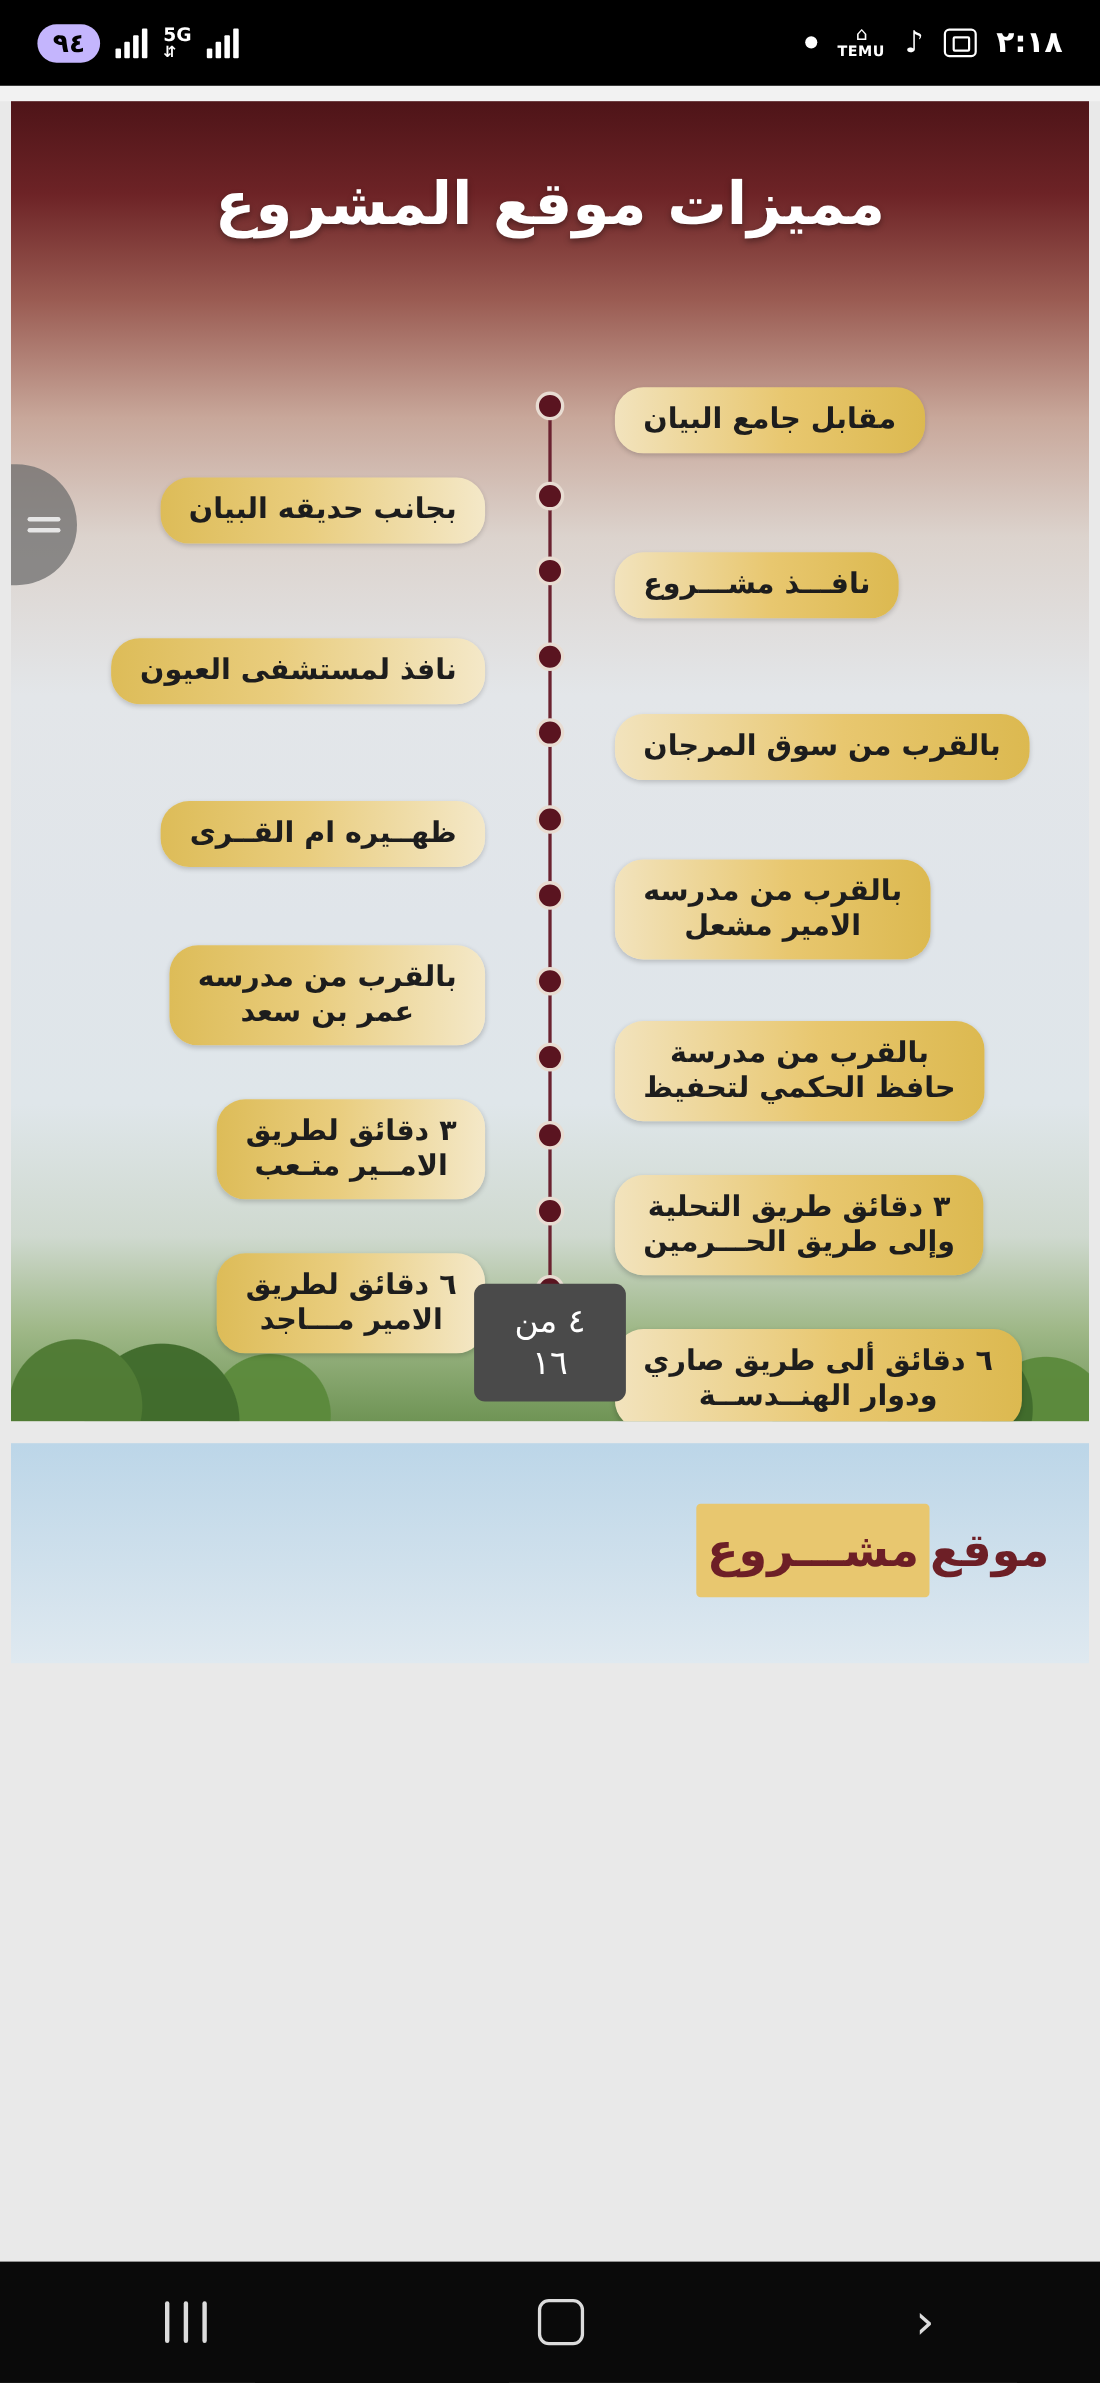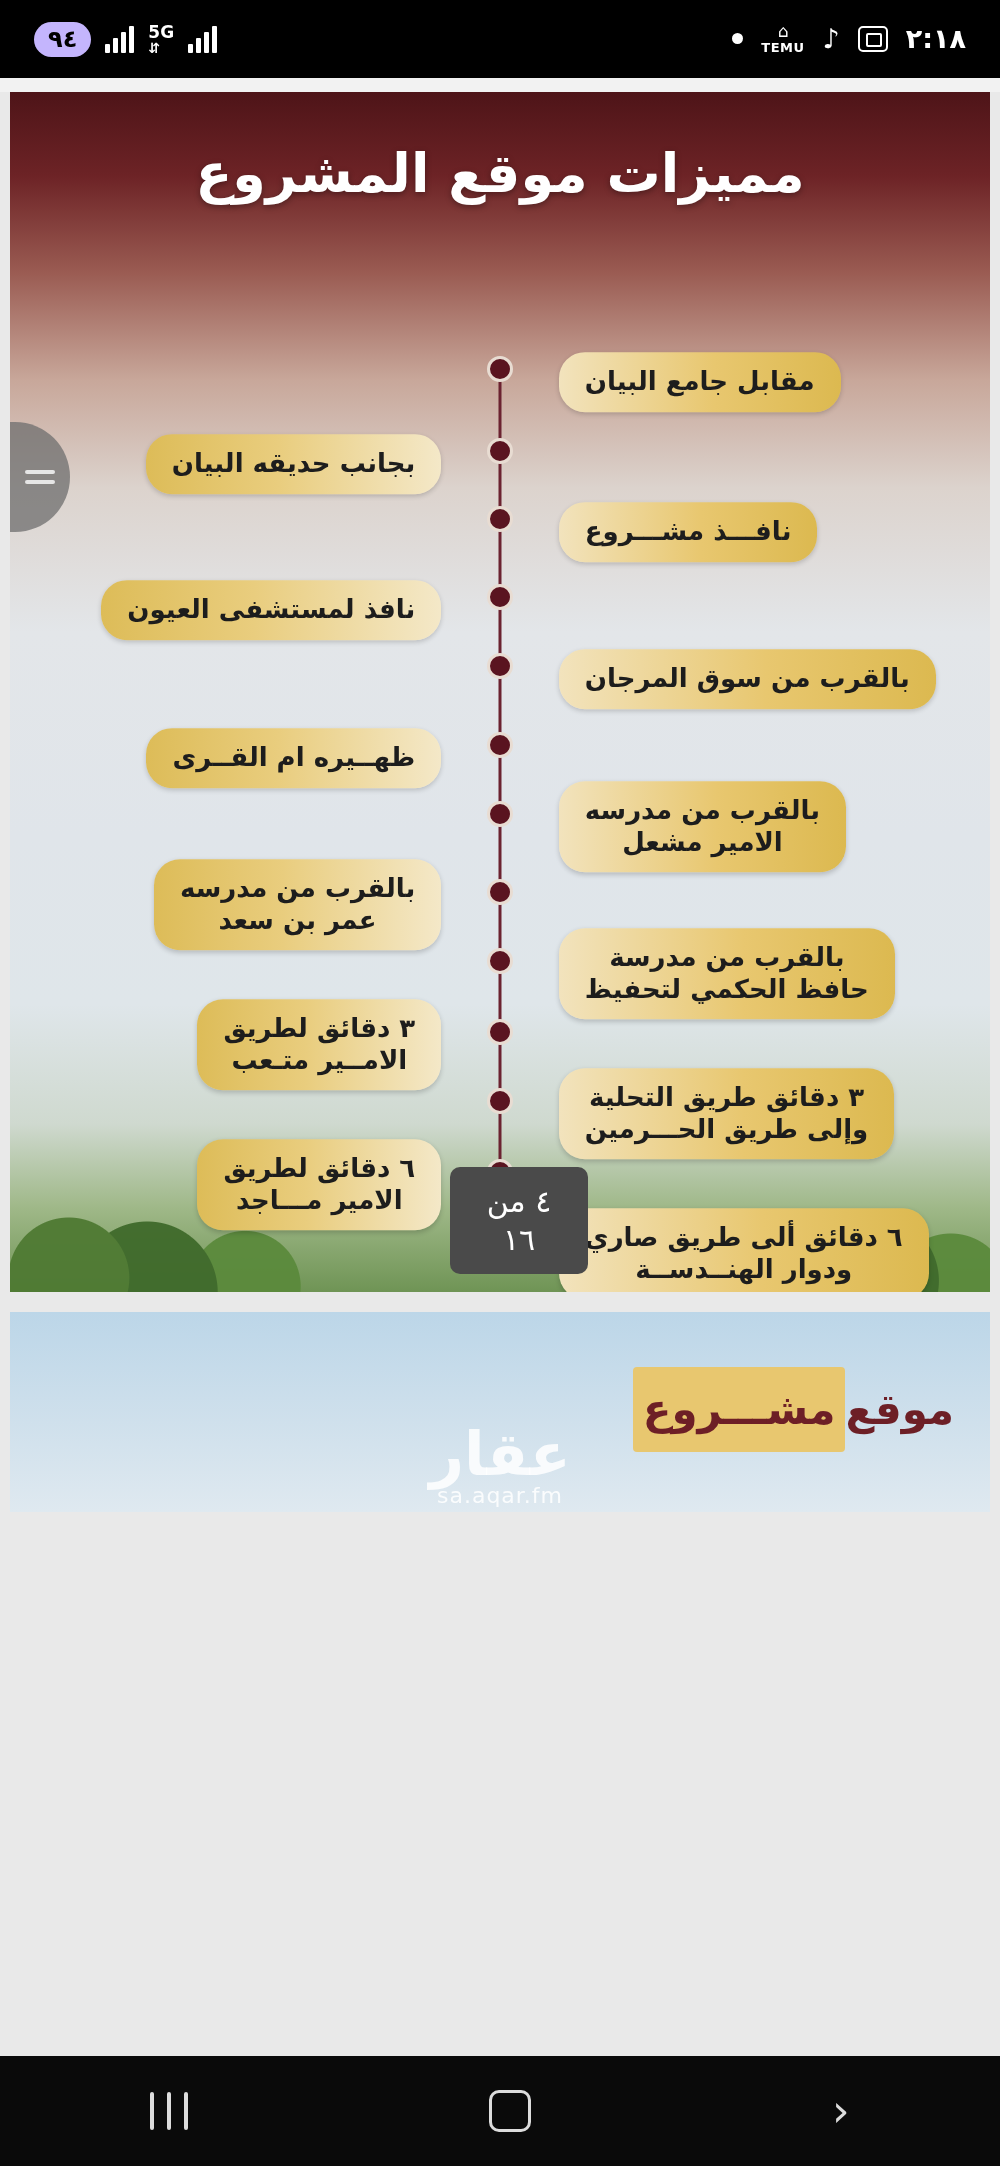--- a/index.html
+++ b/index.html
@@ -89,21 +89,21 @@
     background:
       radial-gradient(circle at 6% 90%, #4f7a33 0 60px, transparent 61px),
       radial-gradient(circle at 14% 100%, #3f6a2b 0 70px, transparent 71px),
       radial-gradient(circle at 24% 96%, #5b8a3c 0 55px, transparent 56px),
       radial-gradient(circle at 77% 98%, #4f7a33 0 62px, transparent 63px),
       radial-gradient(circle at 88% 92%, #3f6a2b 0 66px, transparent 67px),
       radial-gradient(circle at 96% 100%, #5b8a3c 0 58px, transparent 59px);
     opacity: 0.95;
   }
   .card-title {
-    position: absolute; top: 50px; left: 0; right: 0;
+    position: absolute; top: 62px; left: 0; right: 0;
     text-align: center;
     color: #ffffff;
     font-size: 54px; font-weight: 700;
     direction: rtl;
     text-shadow: 0 2px 6px rgba(0,0,0,0.35);
   }
 
   
   .timeline {
     position: absolute; top: 265px; left: 0; right: 0; bottom: 60px;
@@ -152,21 +152,20 @@
   }
 
   
   .page-counter {
     position: absolute; left: 50%; bottom: 18px; transform: translateX(-50%);
     background: #4a4a4a; color: #fff;
     font-size: 30px; direction: rtl;
     padding: 16px 30px; border-radius: 10px;
     text-align: center; line-height: 1.25;
     width: 138px;
-    margin-left: 19px;
   }
 
   
   .card2 {
     position: relative;
     margin: 20px 10px 0;
     height: 200px;
     overflow: hidden;
     background: linear-gradient(180deg, #bcd6e8 0%, #cfe0ec 55%, #dfe9f0 100%);
   }
@@ -315,24 +314,20 @@
           </div>
       </div>
 
       <div class="page-counter">٤ من ١٦</div>
     </div>
 
     <div class="card2">
       <div class="title-wrap">
         <span class="t1">موقع </span><span class="t1 hl">مشـــروع</span>
       </div>
-      <div class="watermark">
-        <div class="wm-ar">عقار</div>
-        <div class="wm-en">sa.aqar.fm</div>
-      </div>
     </div>
   </div>
 
   <div class="navbar">
     <div class="nav-recents">
         <span></span>
         <span></span>
         <span></span>
       </div>
     <div class="nav-home"></div>

